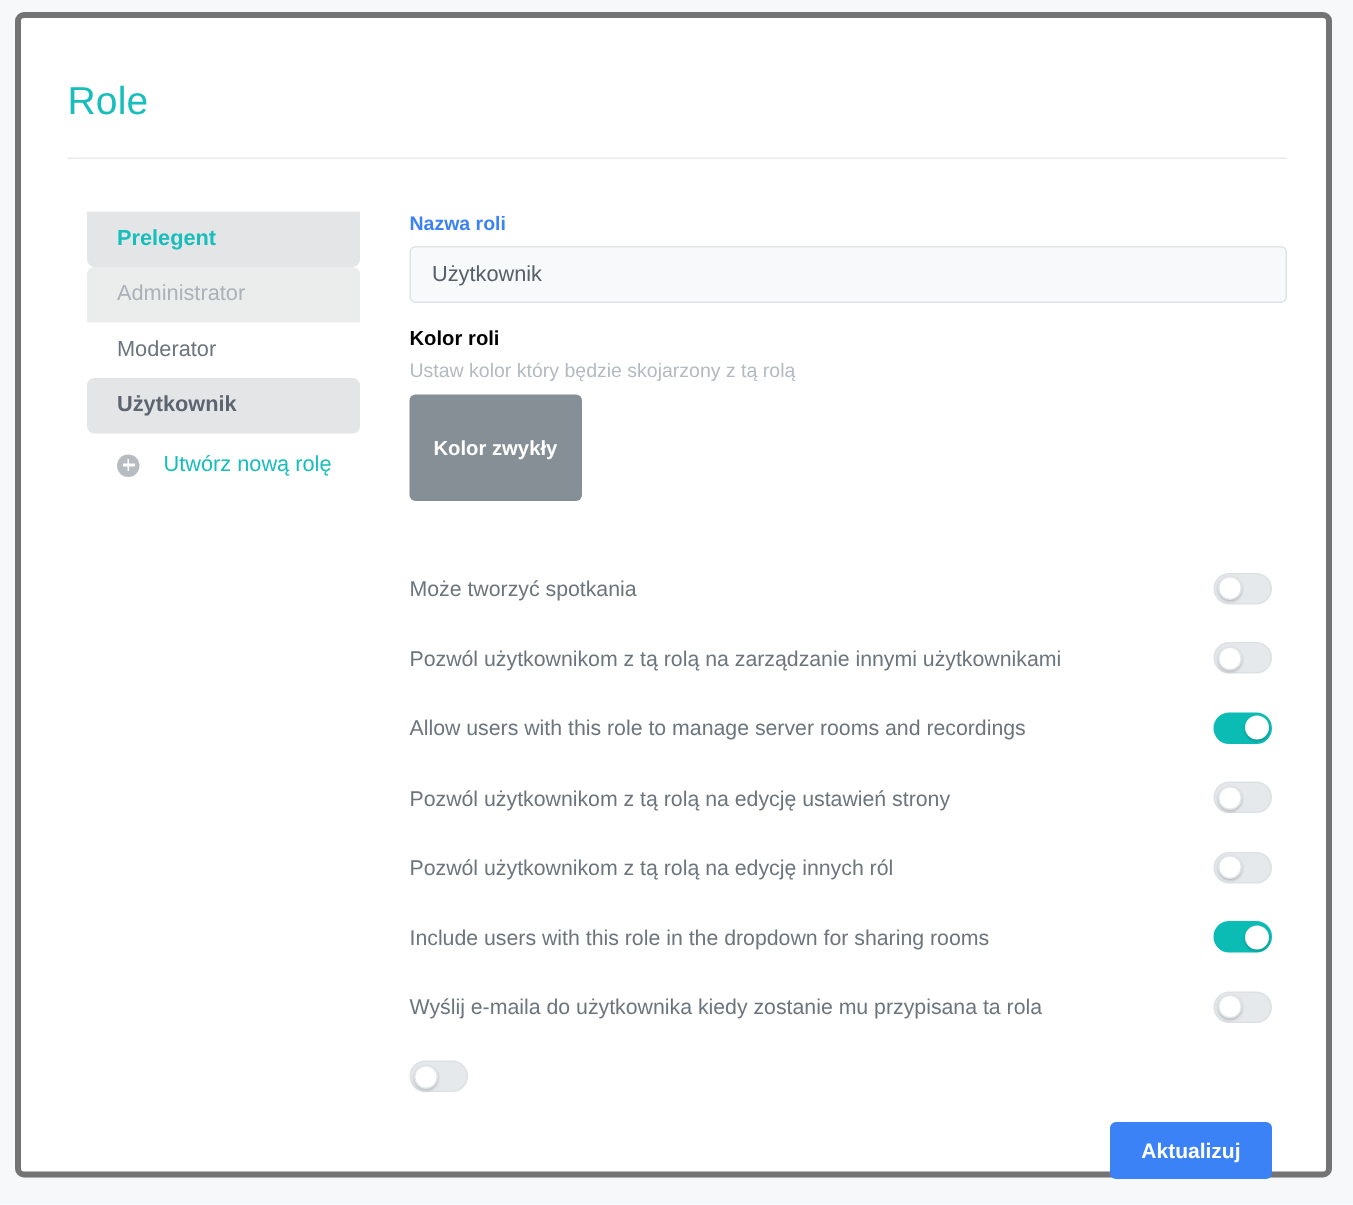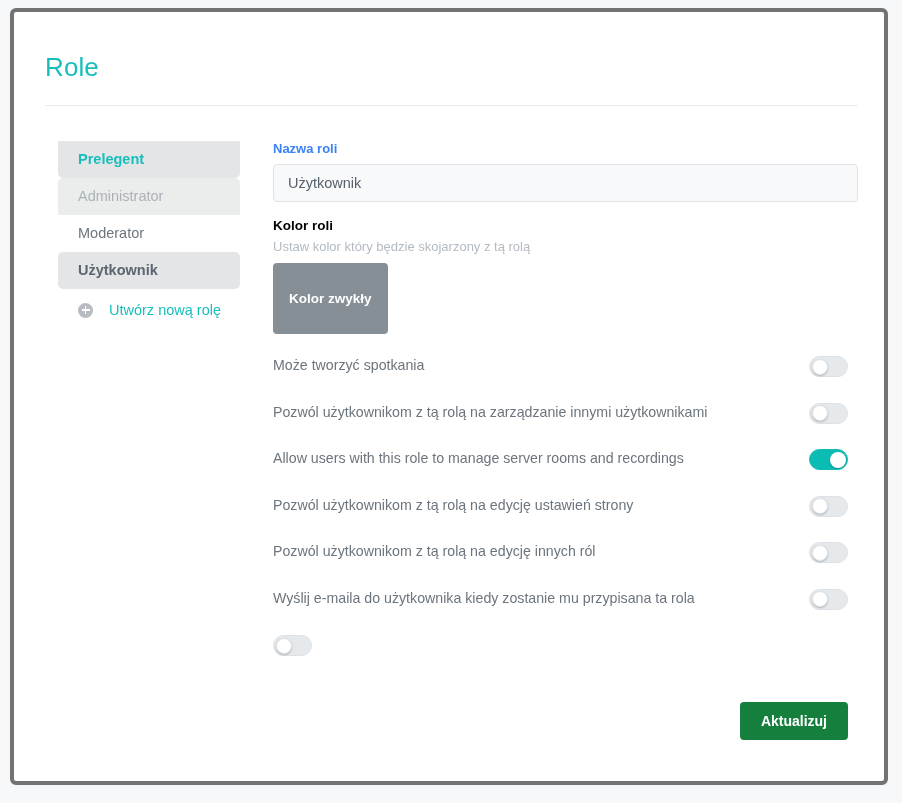--- a/index.html
+++ b/index.html
@@ -181,21 +181,21 @@
     font-weight: bold;
     cursor: pointer;
   }
 
   
   .perm-list {
     margin-top: 22px;
   }
   .perm-row {
     display: flex;
-    align-items: flex-start;
+    align-items: flex-end;
     justify-content: space-between;
     height: 46.5px;
     padding: 0 10px;
   }
   .perm-label {
     font-size: 14.2px;
     color: #6c757d;
     line-height: 1.3;
   }
 
@@ -236,21 +236,21 @@
 
   
   .footer {
     display: flex;
     justify-content: flex-end;
     margin-top: 20px;
     padding-right: 10px;
   }
   .update-button {
     padding: 11px 21px;
-    background: #15803d;
+    background: #3b82f6;
     border: none;
     border-radius: 4px;
     color: #ffffff;
     font-family: "Liberation Sans", sans-serif;
     font-size: 14px;
     font-weight: bold;
     cursor: pointer;
   }
 </style>
 </head>
@@ -320,20 +320,26 @@
           </span>
       </div>
 
       <div class="perm-row">
         <span class="perm-label">Pozwól użytkownikom z tą rolą na edycję innych ról</span>
         <span class="toggle off">
             <span class="knob"></span>
           </span>
       </div>
 
+      <div class="perm-row">
+        <span class="perm-label">Include users with this role in the dropdown for sharing rooms</span>
+        <span class="toggle on">
+            <span class="knob"></span>
+          </span>
+      </div>
 
       <div class="perm-row">
         <span class="perm-label">Wyślij e-maila do użytkownika kiedy zostanie mu przypisana ta rola</span>
         <span class="toggle off">
             <span class="knob"></span>
           </span>
       </div>
 
       <div class="perm-row">
         <span class="toggle off">

